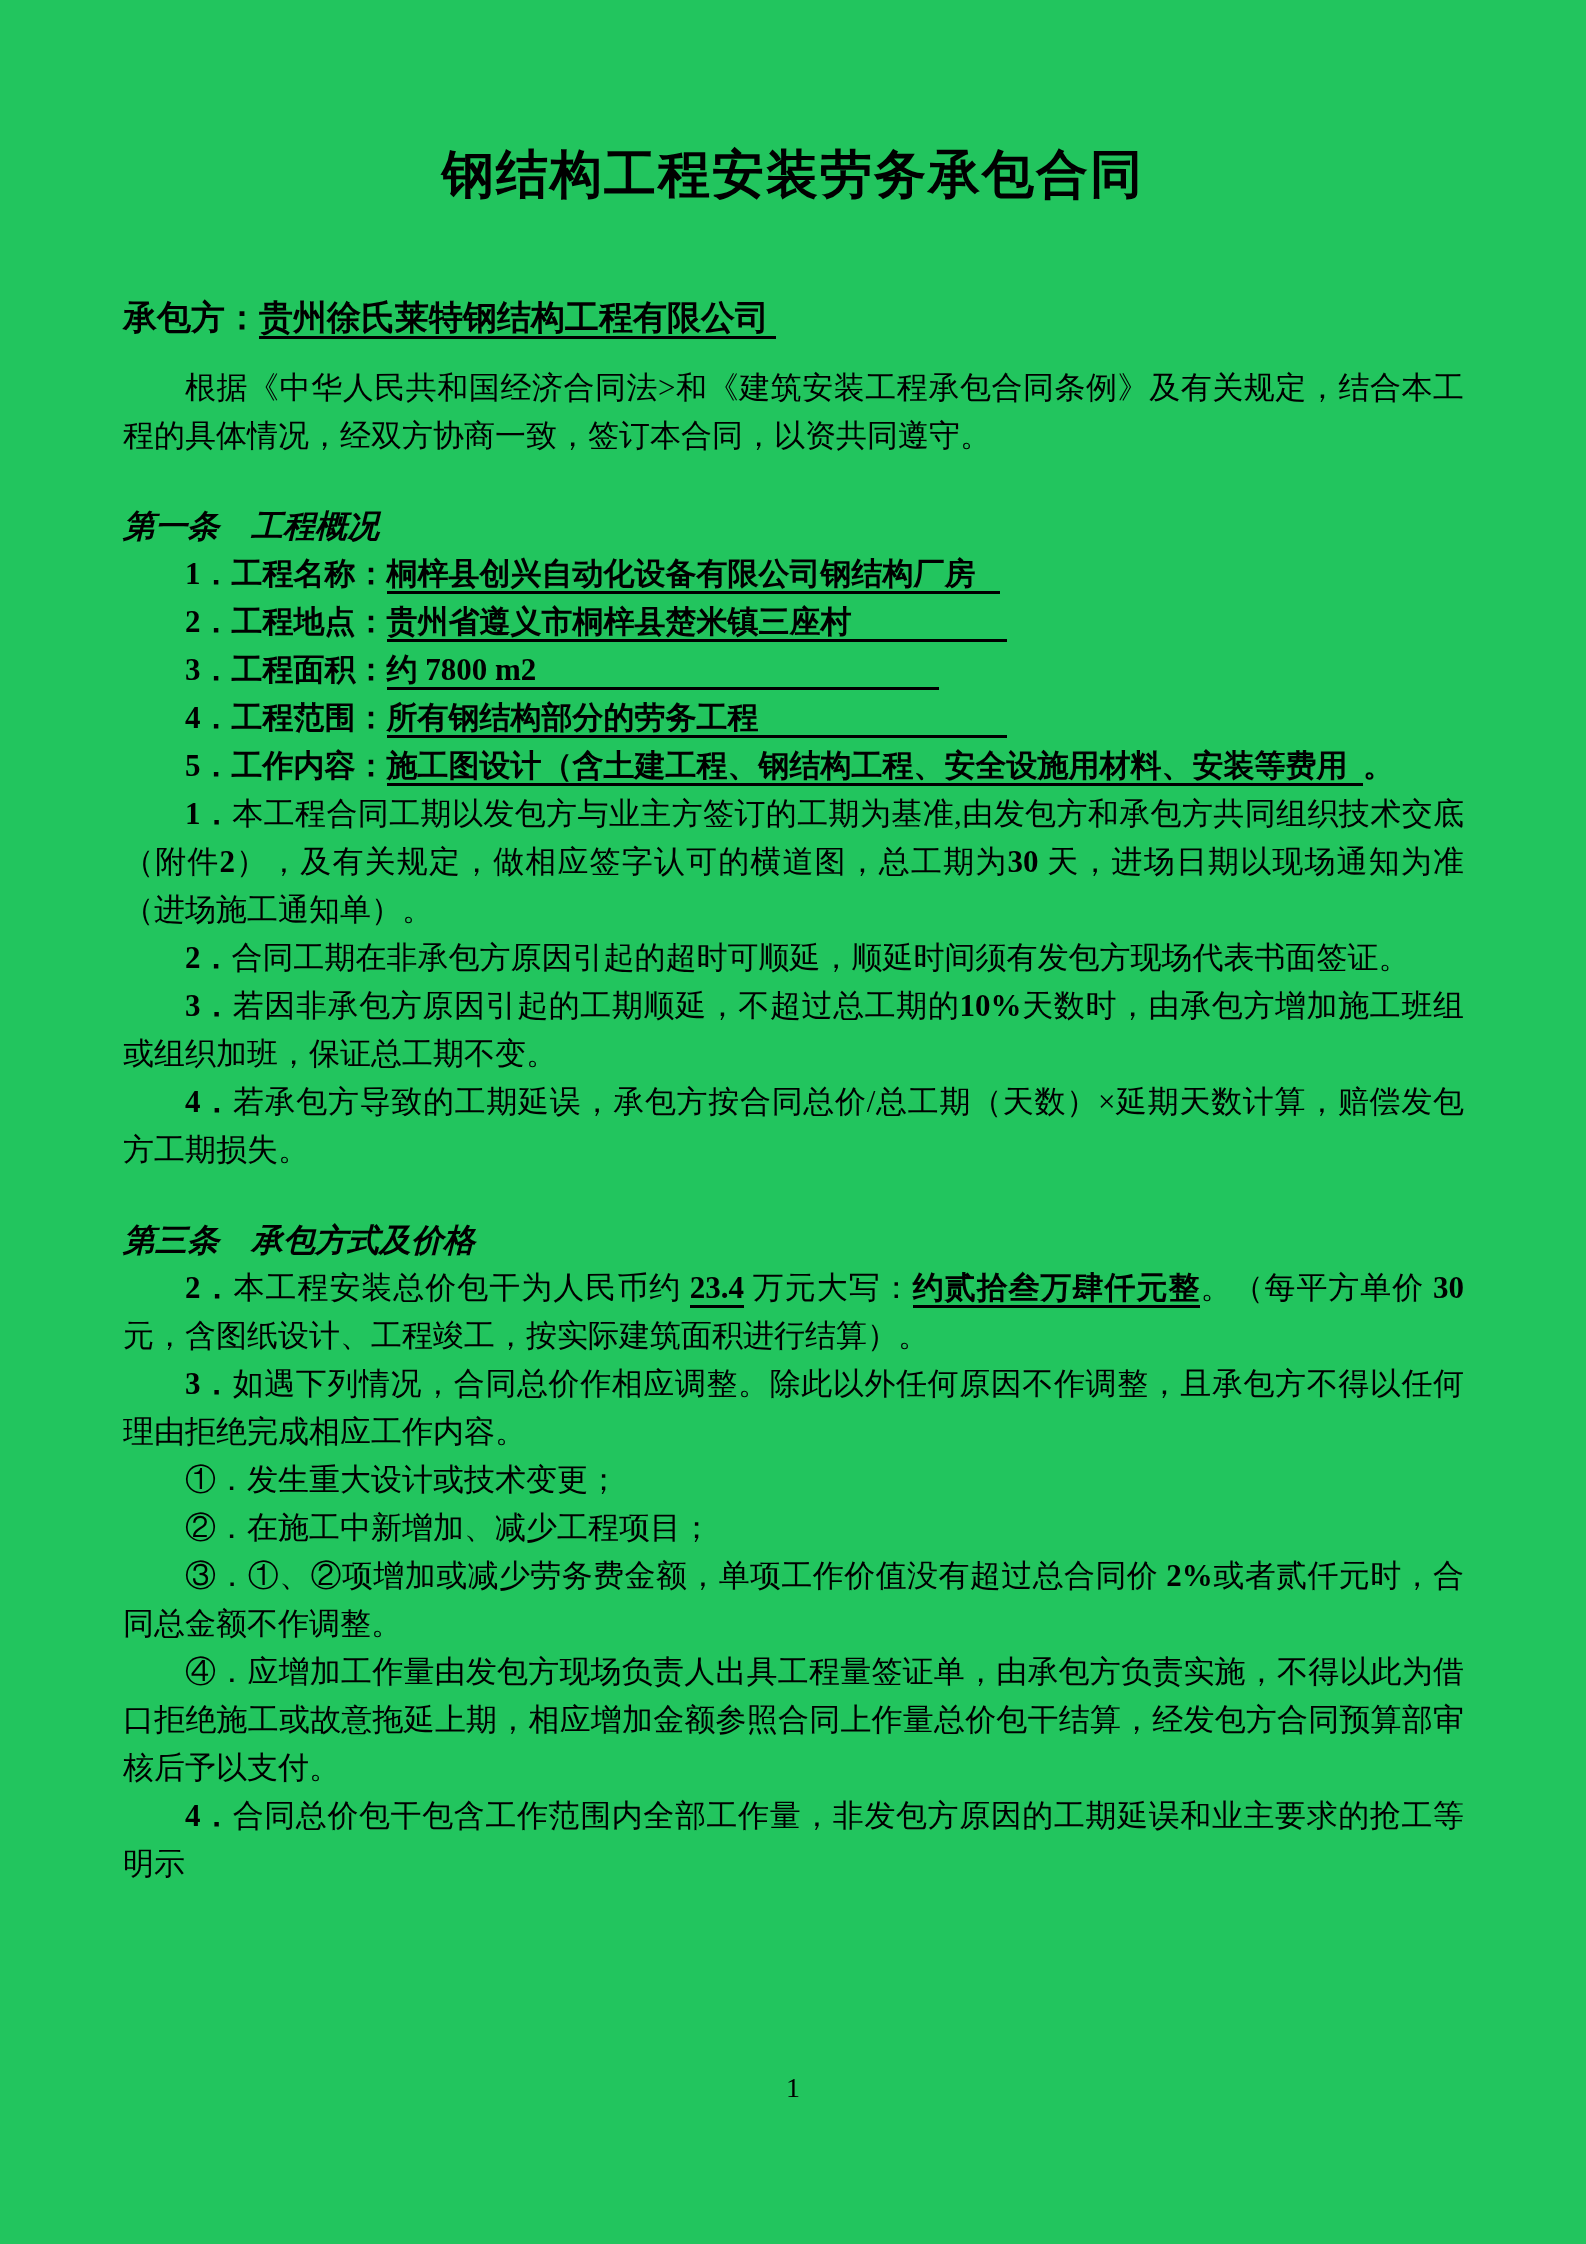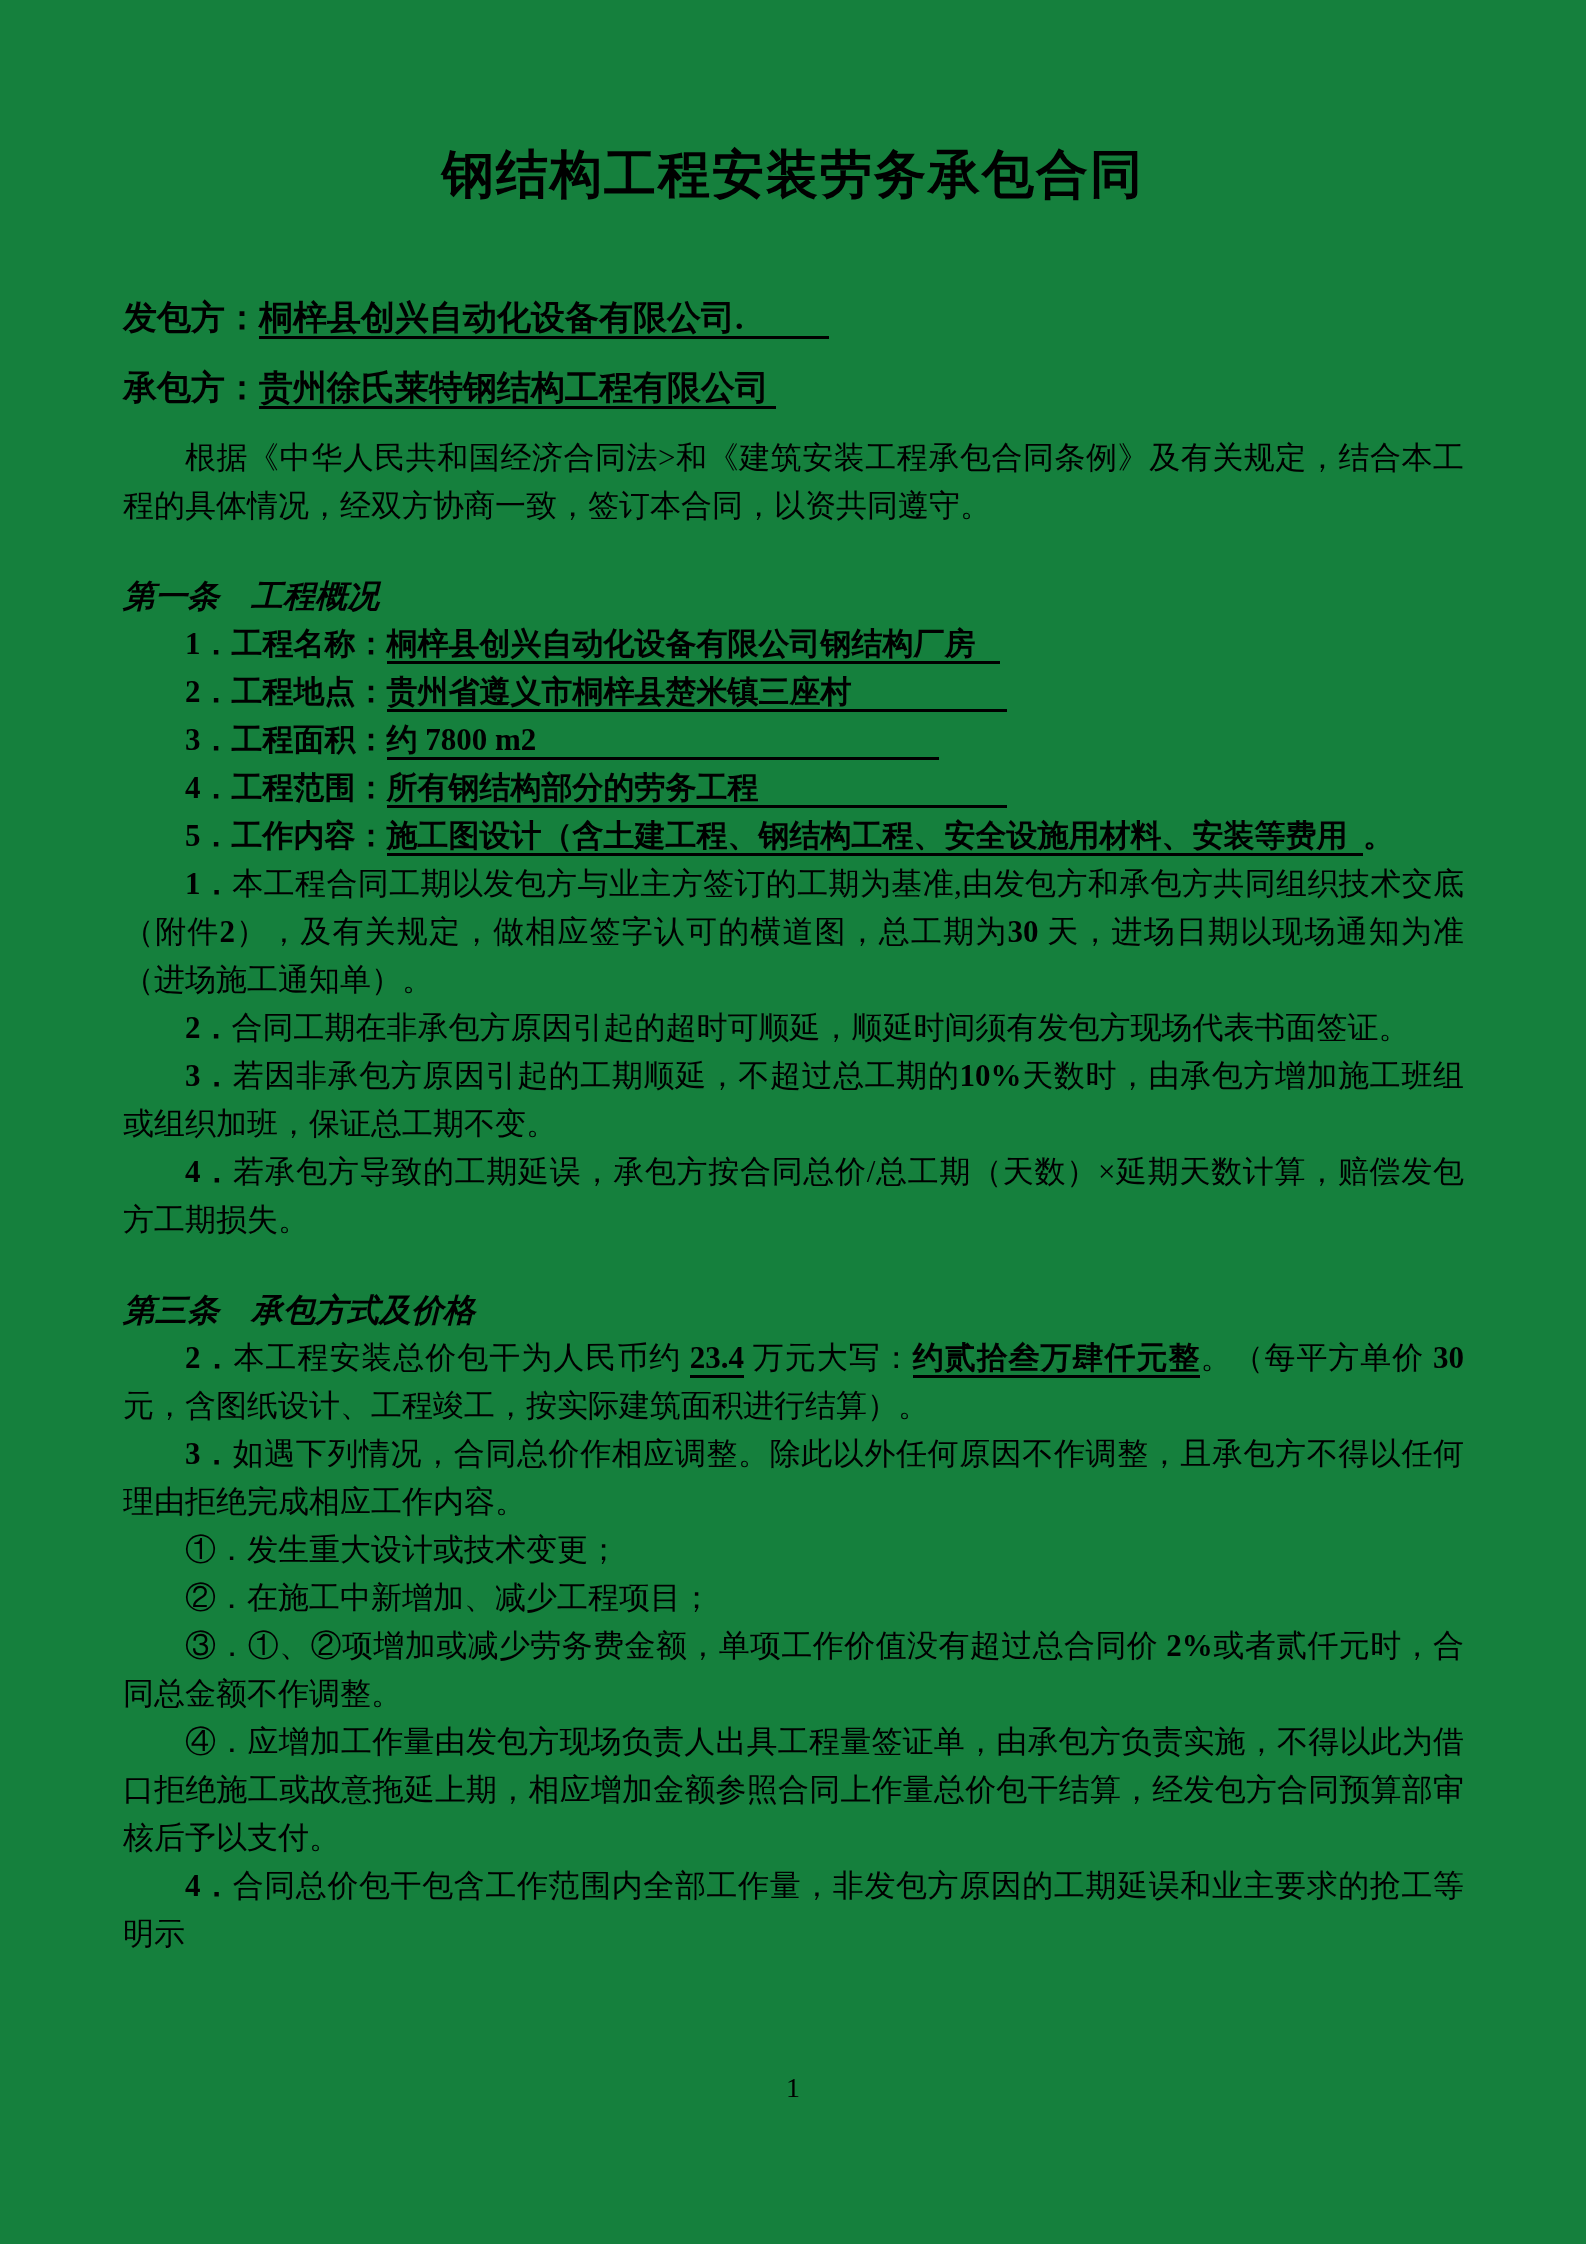--- a/index.html
+++ b/index.html
@@ -2,21 +2,21 @@
 <html><head>
 <meta charset="utf-8">
 <style>
   * { margin: 0; padding: 0; box-sizing: border-box; }
   html, body { background: #ffffff; }
   .page {
     position: relative;
     width: 1586px;
     height: 2244px;
     margin: 0 auto;
-    background: #15803d;
+    background: #22c55e;
     color: #000000;
     font-family: "Liberation Serif", "DejaVu Serif", serif;
     overflow: hidden;
   }
   .title {
     padding-top: 142px;
     text-align: center;
     font-size: 52px;
     font-weight: bold;
     letter-spacing: 2px;
@@ -56,21 +56,20 @@
     font-size: 28px;
     font-family: "Liberation Serif", "DejaVu Serif", serif;
   }
 </style>
 </head>
 <body>
 
 <div class="page">
   <h1 class="title">钢结构工程安装劳务承包合同</h1>
   <div class="content" id="doc-content">
-      <p class="party"><span class="b ">发包方：</span><span class="b u" style="padding-right: 2.5em;">桐梓县创兴自动化设备有限公司.</span></p>
       <p class="party"><span class="b ">承包方：</span><span class="b u" style="padding-right: 0.2em;">贵州徐氏莱特钢结构工程有限公司</span></p>
       <p class="preamble"><span class="">根据《中华人民共和国经济合同法&gt;和《建筑安装工程承包合同条例》及有关规定，结合本工程的具体情况，经双方协商一致，签订本合同，以资共同遵守。</span></p>
       <p class="heading"><span class="">第一条　工程概况</span></p>
       <p class="item"><span class="b ">1．工程名称：</span><span class="b u" style="padding-right: 0.8em;">桐梓县创兴自动化设备有限公司钢结构厂房</span></p>
       <p class="item"><span class="b ">2．工程地点：</span><span class="b u" style="padding-right: 5em;">贵州省遵义市桐梓县楚米镇三座村</span></p>
       <p class="item"><span class="b ">3．工程面积：</span><span class="b u" style="padding-right: 13em;">约 7800 m2</span></p>
       <p class="item"><span class="b ">4．工程范围：</span><span class="b u" style="padding-right: 8em;">所有钢结构部分的劳务工程</span></p>
       <p class="item"><span class="b ">5．工作内容：</span><span class="b u" style="padding-right: 0.5em;">施工图设计（含土建工程、钢结构工程、安全设施用材料、安装等费用</span><span class="b ">。</span></p>
       <p class="item"><span class="b ">1．</span><span class="">本工程合同工期以发包方与业主方签订的工期为基准,由发包方和承包方共同组织技术交底（附件</span><span class="b ">2</span><span class="">），及有关规定，做相应签字认可的横道图，总工期为</span><span class="b ">30</span><span class=""> 天，进场日期以现场通知为准（进场施工通知单）。</span></p>
       <p class="item"><span class="b ">2．</span><span class="">合同工期在非承包方原因引起的超时可顺延，顺延时间须有发包方现场代表书面签证。</span></p>

